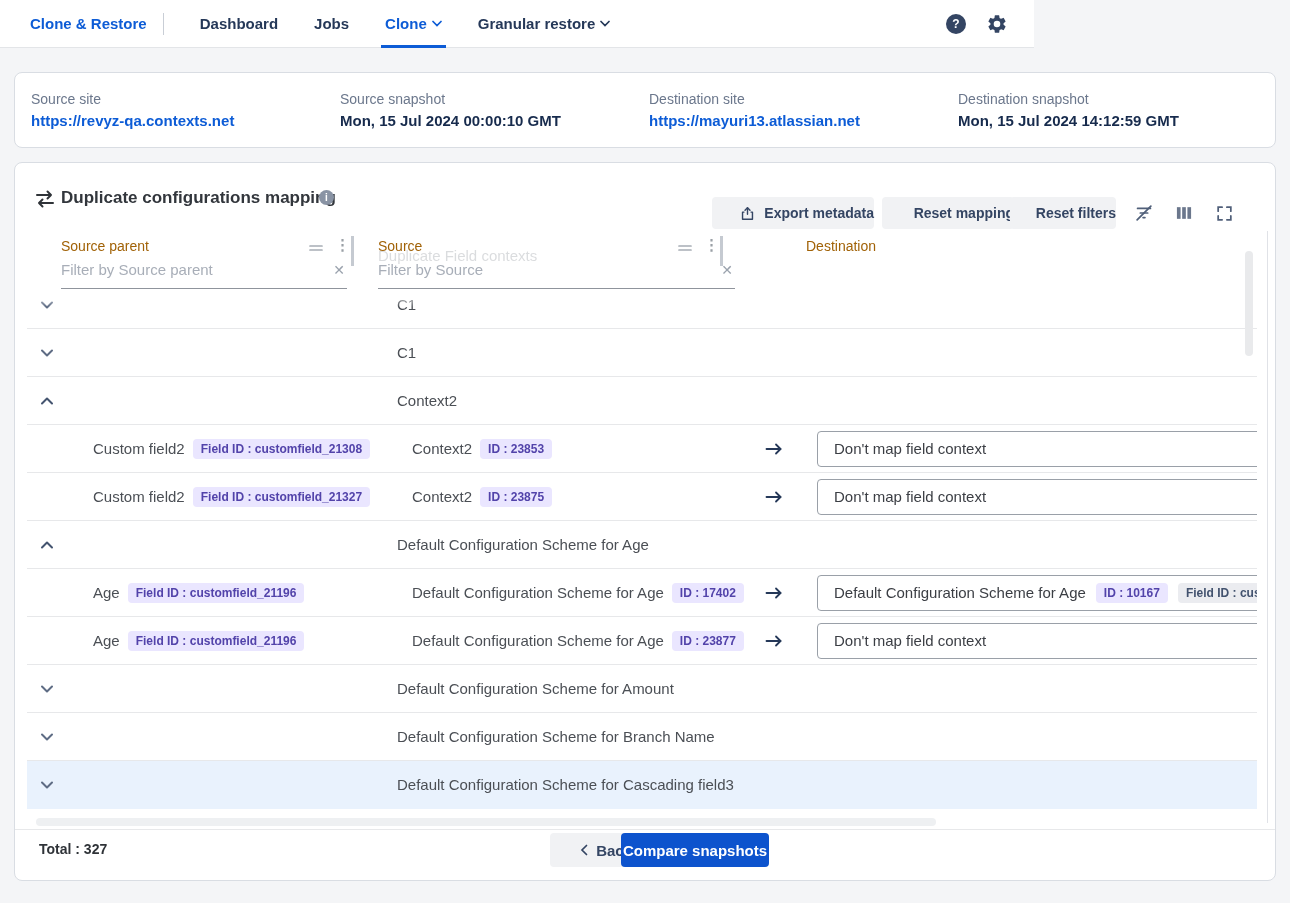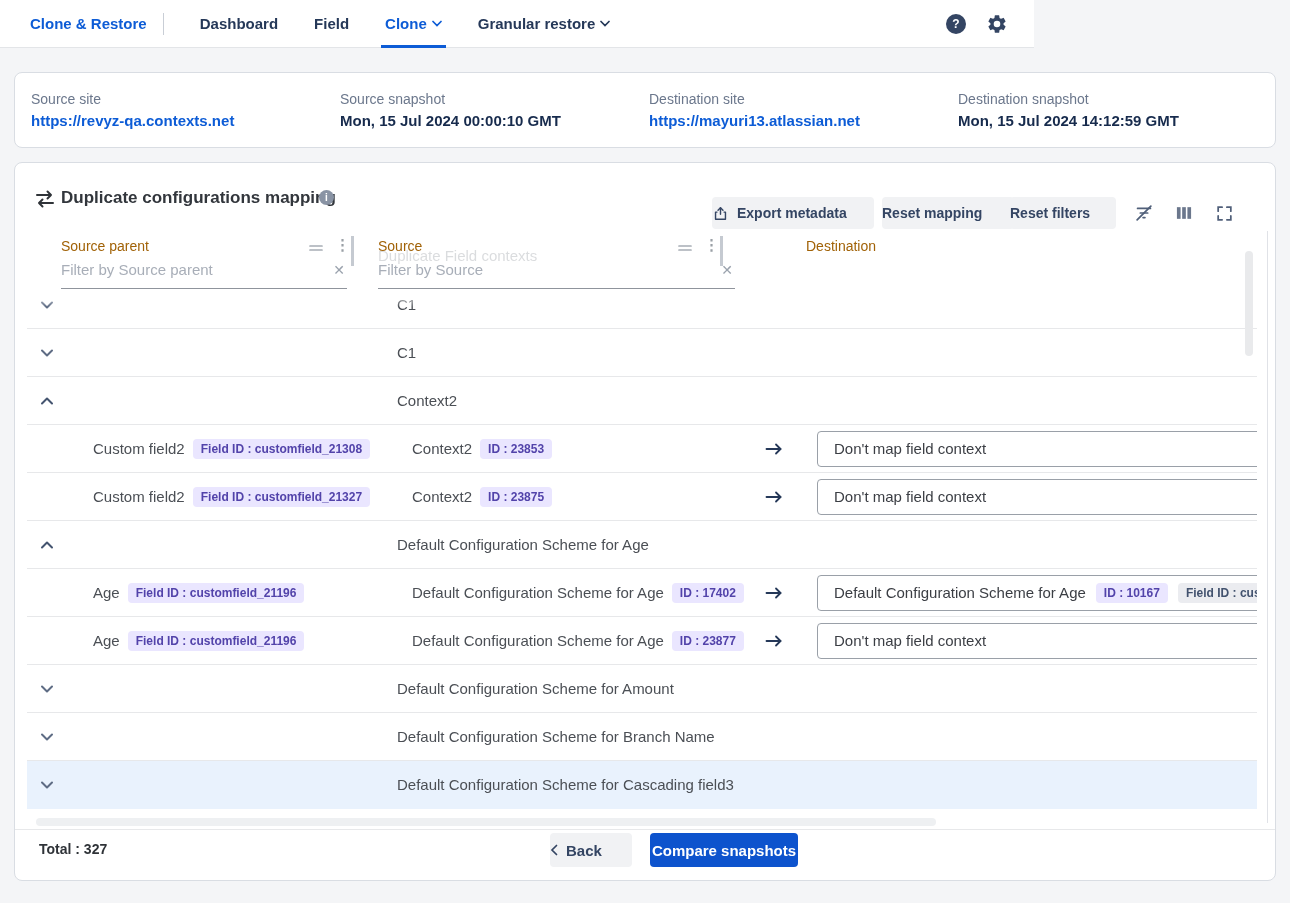--- a/index.html
+++ b/index.html
@@ -52,21 +52,21 @@
   .swap-ic { position:absolute; left:18px; top:10px; }
   .panel-title { position:absolute; left:46px; top:11px; font-size:17px; font-weight:700; color:#32363c; }
   .info-dot {
     position:absolute; left:304px; top:13px; width:15px; height:15px; border-radius:50%;
     background:#8993a4; color:#fff; font-size:10px; font-weight:700;
     display:flex; align-items:center; justify-content:center; cursor:pointer; font-style:normal;
   }
   .btn {
     position:absolute; top:20px; height:32px; background:#f1f2f4; border:none; border-radius:4px;
     font-family:inherit; font-size:14px; font-weight:700; color:#344563; cursor:pointer;
-    display:flex; align-items:center; justify-content:flex-start; gap:8px;
+    display:flex; align-items:center; justify-content:flex-end; gap:8px;
   }
   .btn-export { left:697px; width:162px; }
   .btn-resetmap { left:867px; width:132px; }
   .btn-resetfil { left:995px; width:106px; }
   .iconbtn { position:absolute; top:24px; width:24px; height:24px; background:none; border:none; cursor:pointer; display:flex; align-items:center; justify-content:center; }
   .ib-filter { left:1117px; } .ib-cols { left:1157px; } .ib-full { left:1197px; }
   
   .table-wrap {
     position:absolute; left:12px; top:68px; width:1230px; height:578px; overflow:hidden;
   }
@@ -117,36 +117,36 @@
   .filter-underline { position:absolute; left:0; right:0; top:27px; height:1px; background:#8f949c; }
   
   .vscroll { position:absolute; right:4px; top:20px; width:8px; height:105px; background:#e9eaec; border-radius:4px; z-index:5; cursor:pointer; }
   .hscroll { position:absolute; left:21px; top:655px; width:900px; height:8px; background:#eef0f2; border-radius:4px; cursor:pointer; }
   .right-edge { position:absolute; left:1252px; top:68px; width:1px; height:592px; background:#e0e2e7; }
   
   .panel-footer-divider { position:absolute; left:0; top:666px; width:100%; height:1px; background:#e7e8ea; }
   .total { position:absolute; left:24px; top:678px; font-size:14px; font-weight:700; color:#2f3338; }
   .btn-back { position:absolute; left:535px; top:670px; width:82px; height:34px; font-weight:600; font-size:15px; }
   .btn-compare {
-    position:absolute; left:635px; top:670px; width:148px; height:34px;
+    position:absolute; left:606px; top:670px; width:148px; height:34px;
     background:#0d53cd; border:none; border-radius:4px; color:#fff;
     font-family:inherit; font-size:15px; font-weight:600; cursor:pointer;
   }
 </style>
 </head>
 <body>
 
 <header class="nav">
   <div class="brand">Clone &amp; Restore</div>
   <div class="nav-divider"></div>
   <div class="nav-item">
     <span>Dashboard</span>
   </div>
   <div class="nav-item">
-    <span>Field</span>
+    <span>Jobs</span>
   </div>
   <div class="nav-item active">
     <span>Clone</span>
     <svg width="10" height="7" viewBox="0 0 10 7">
         <path d="M1 1.5l4 4 4-4" fill="none" stroke="#0d5cd6" stroke-width="1.7" stroke-linecap="round"></path>
       </svg>
     <span class="underline"></span>
   </div>
   <div class="nav-item">
     <span>Granular restore</span>

